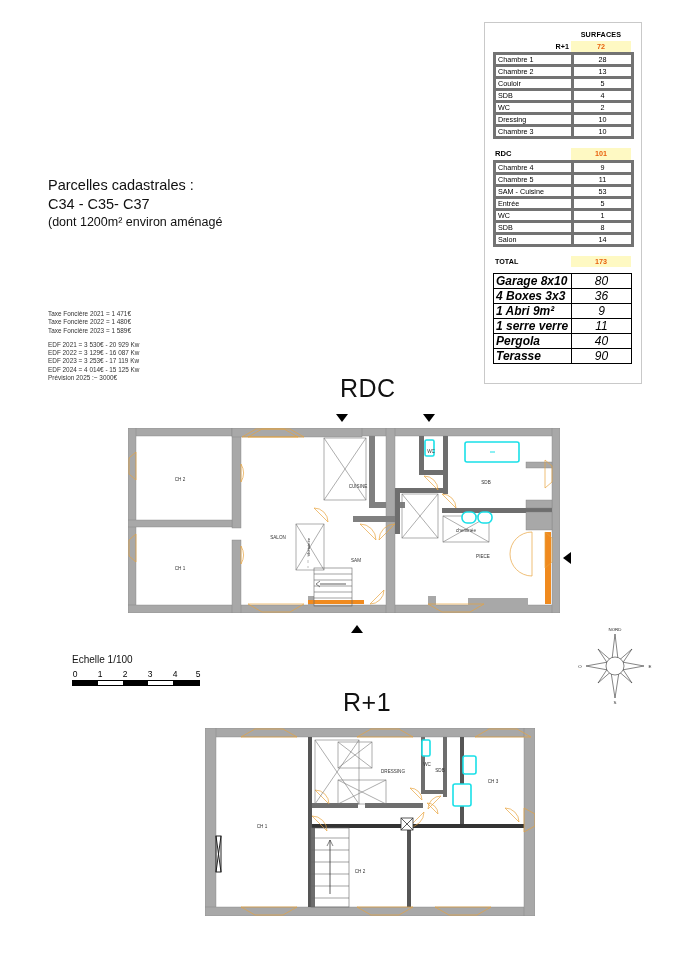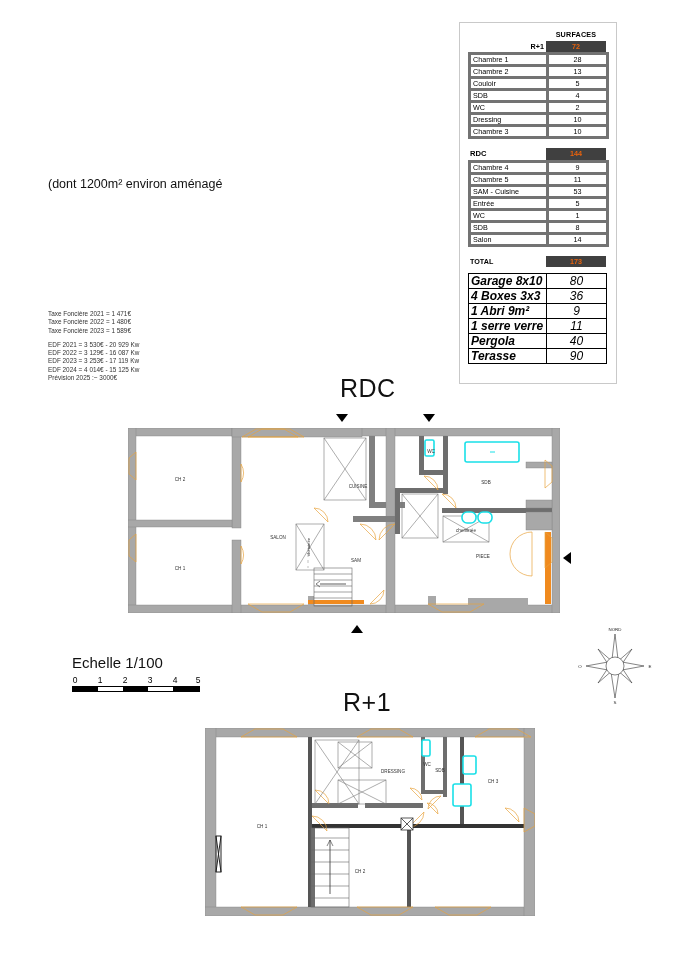--- a/index.html
+++ b/index.html
@@ -8,35 +8,35 @@
     width: 678px; height: 960px;
     background: #ffffff;
     font-family: "Liberation Sans", sans-serif;
     position: relative;
     overflow: hidden;
     color: #000;
   }
 
   
   #surfaces-panel {
-    position:absolute; left:459px; top:22px;
+    position:absolute; left:484px; top:22px;
     width:158px; height:362px;
     border:1px solid #c9c9c9;
     background:#fff;
     padding:6px 8px 4px 8px;
   }
   .tbl { border-collapse: collapse; width:138px; table-layout:fixed; }
   .tbl td { font-size:7.2px; height:11.6px; padding:0 2px;
             font-family:"Liberation Sans", sans-serif; }
   .tbl td.lbl { text-align:left; }
   .tbl td.val { text-align:center; }
   .bord td { border:3px solid #737373; }
   .hdr-surfaces { font-size:7.6px; font-weight:bold; text-align:center; letter-spacing:.2px; }
   .grp-name { font-weight:bold; text-align:right; padding-right:4px; font-size:7.6px; }
-  .yellow { background:#404040; color:#e8620c; font-weight:bold; text-align:center; font-size:7.6px; }
+  .yellow { background:#fef9c3; color:#e8620c; font-weight:bold; text-align:center; font-size:7.6px; }
   .spacer td { height:9px; border:none; }
   .spacer-sm td { height:6px; border:none; }
   .annex td { border:1px solid #000; font-weight:bold; font-size:12px;font-style:italic; }
   .annex td.val { font-weight:normal; }
   .total-lbl { font-weight:bold; font-size:7.8px; text-align:left; padding-left:2px; }
   .nb-col { width:78px; }
   .nb-col2 { width:60px; }
 
   
   #cadastre-block {
@@ -65,21 +65,21 @@
   
   .plan { position:absolute; }
   #rdc-plan { left:128px; top:428px; width:432px; height:185px; }
   #r1-plan  { left:205px; top:728px; width:330px; height:188px; }
   .plan svg { display:block; }
 
   .rlabel { font-size:4.6px; font-family:"Liberation Sans", sans-serif; fill:#333; }
 
   
   #scale-block { position:absolute; left:72px; top:654px; width:140px; }
-  #scale-label { font-size:15px; color:#111; margin-bottom:4px; }
+  #scale-label { font-size:10px; color:#111; margin-bottom:4px; }
   #scale-nums { position:relative; height:11px; width:128px; }
   #scale-nums span { position:absolute; font-size:8.5px; top:0; transform:translateX(-50%); }
   #scale-bar { position:relative; width:128px; height:6px; border:1px solid #000; background:#fff; }
   #scale-bar i { position:absolute; top:0; height:4px; background:#000; display:block; }
 
   
   #compass { position:absolute; left:576px; top:622px; width:78px; height:84px; }
   .comp-txt { font-size:4.4px; fill:#222; font-family:"Liberation Sans", sans-serif; }
 
   
@@ -145,21 +145,21 @@
         <tr class="spacer">
           <td></td>
         </tr>
       </tbody>
     </table>
 
   <table class="tbl">
     <tbody>
         <tr>
       <td class="nb-col lbl" style="font-weight:bold;font-size:7.6px;">RDC</td>
-      <td class="nb-col2 yellow">144</td>
+      <td class="nb-col2 yellow">101</td>
     </tr>
   </tbody>
     </table>
   <table class="tbl bord">
     <tbody>
         <tr>
       <td class="nb-col lbl">Chambre 4</td>
       <td class="nb-col2 val">9</td>
     </tr>
     <tr>
@@ -238,20 +238,22 @@
     </tr>
     <tr>
       <td class="nb-col lbl">Terasse</td>
       <td class="nb-col2 val">90</td>
     </tr>
   </tbody>
     </table>
 </div>
 
 <div id="cadastre-block">
+  <div>Parcelles cadastrales :</div>
+  <div>C34 - C35- C37</div>
   <div class="small">(dont 1200m² environ aménagé</div>
 </div>
 
 <div id="utility-block">
   <div>Taxe Foncière 2021 = 1 471€</div>
   <div>Taxe Foncière 2022 = 1 480€</div>
   <div>Taxe Foncière 2023 = 1 589€</div>
   <div class="gap"></div>
   <div>EDF 2021 = 3 530€  -  20 929 Kw</div>
   <div>EDF 2022 = 3 129€  -  16 087 Kw</div>

